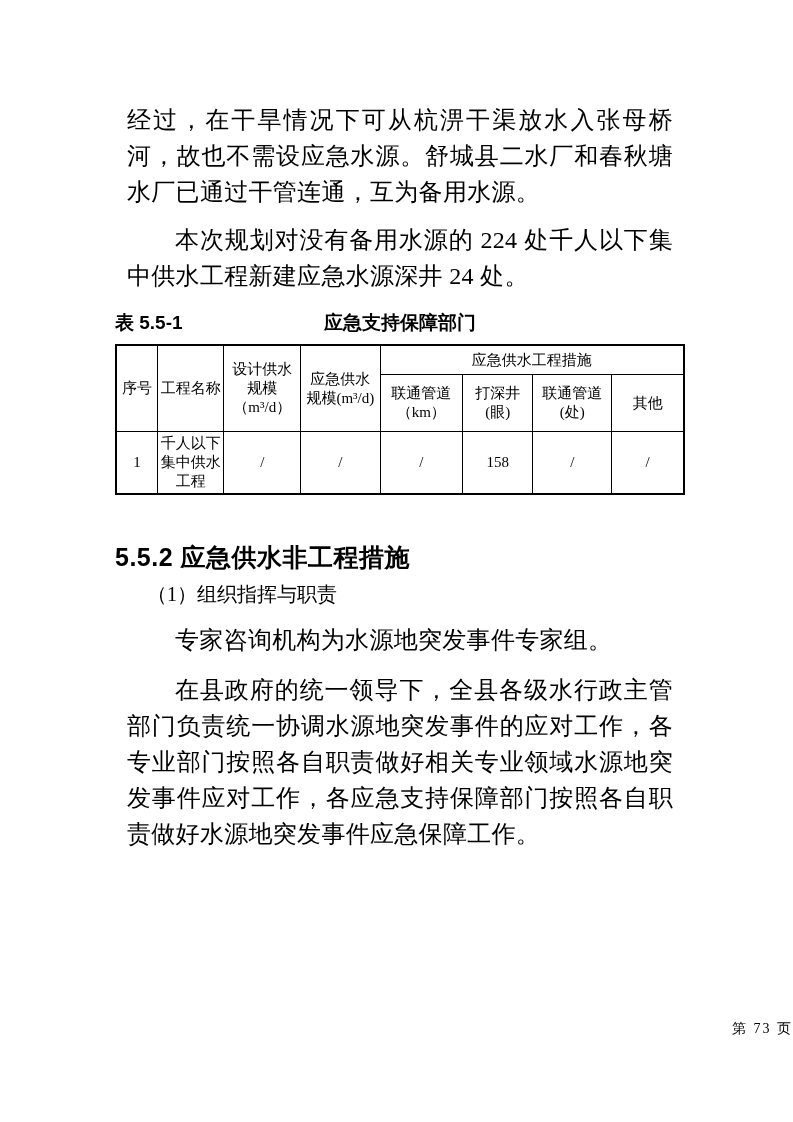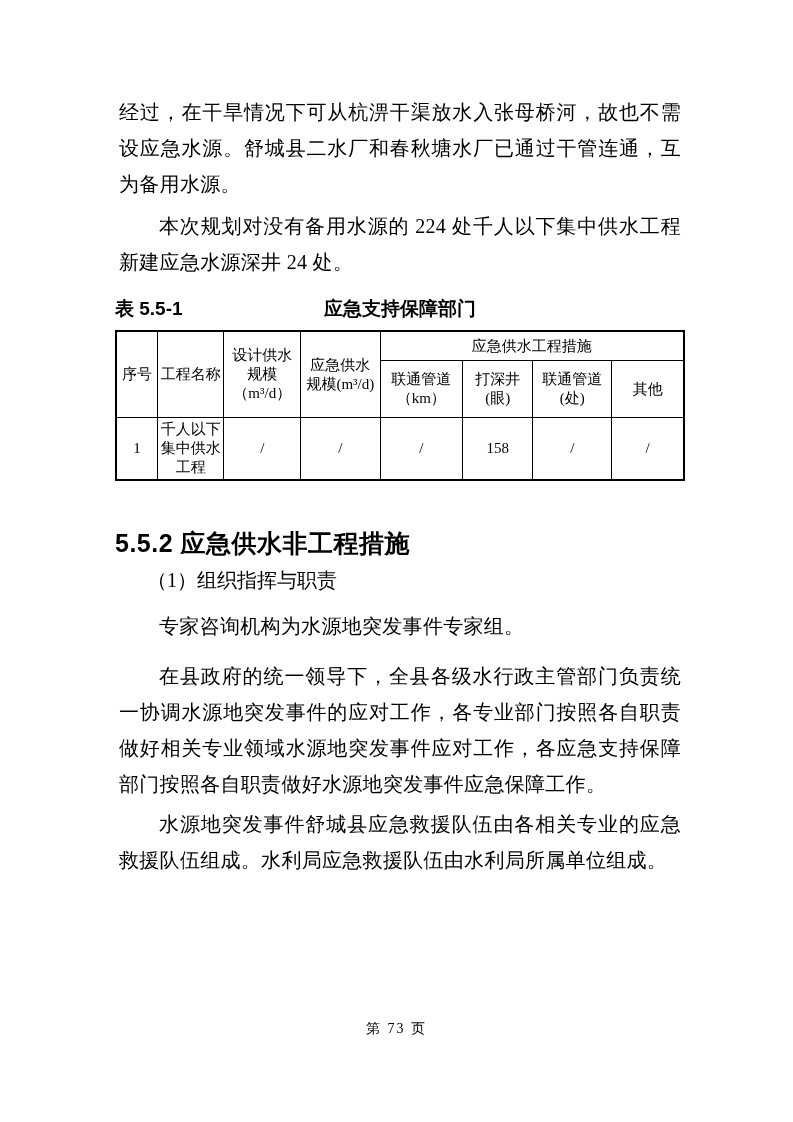--- a/index.html
+++ b/index.html
@@ -15,24 +15,24 @@
     background: #ffffff;
     overflow: hidden;
   }
   .content {
     position: absolute;
     left: 115px;
     top: 90px;
     width: 570px;
   }
   .para {
-    font-size: 20px;
+    font-size: 24px;
     line-height: 36px;
     text-align: justify;
-    margin: 4px;
+    margin: 12px;
     letter-spacing: 0.3px;
   }
   .para.indent { text-indent: 2em; }
   .para.mt6  { margin-top: 6px; }
   .para.mt14 { margin-top: 14px; }
   .para.mt10 { margin-top: 10px; }
 
   .table-caption {
     position: relative;
     margin-top: 14px;
@@ -85,21 +85,21 @@
   .sub-item {
     margin-top: 5px;
     font-size: 20px;
     line-height: 36px;
     text-indent: 1.6em;
   }
   .footer {
     position: absolute;
     left: 0; right: 0;
     top: 1020px;
-    text-align: center;
+    text-align: right;
     font-size: 14px;
     letter-spacing: 2px;
   }
 </style>
 </head>
 <body>
 
 <div class="page">
   <div class="content">
 
@@ -155,18 +155,17 @@
         <td>/</td>
       </tr>
     </tbody>
       </table>
 
     <div class="section-heading">5.5.2 应急供水非工程措施</div>
     <div class="sub-item">（1）组织指挥与职责</div>
 
     <p class="para indent mt10">专家咨询机构为水源地突发事件专家组。</p>
     <p class="para indent mt14">在县政府的统一领导下，全县各级水行政主管部门负责统一协调水源地突发事件的应对工作，各专业部门按照各自职责做好相关专业领域水源地突发事件应对工作，各应急支持保障部门按照各自职责做好水源地突发事件应急保障工作。</p>
-    <p class="para indent">水源地突发事件舒城县应急救援队伍由各相关专业的应急救援队伍组成。水利局应急救援队伍由水利局所属单位组成。</p>
 
   </div>
 
   <div class="footer">第 73 页</div>
 </div>
 
 </body></html>

